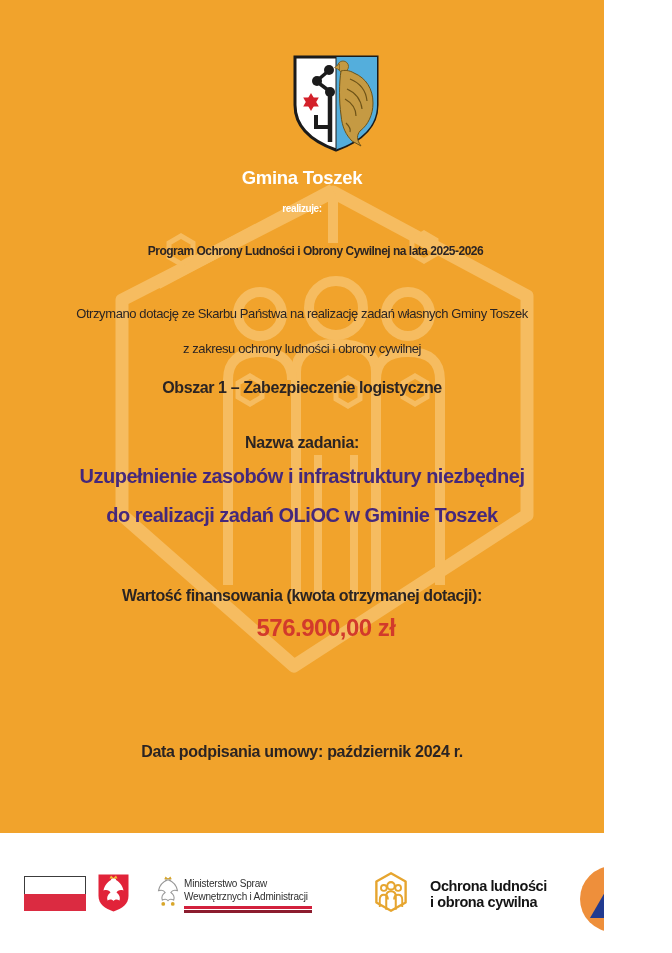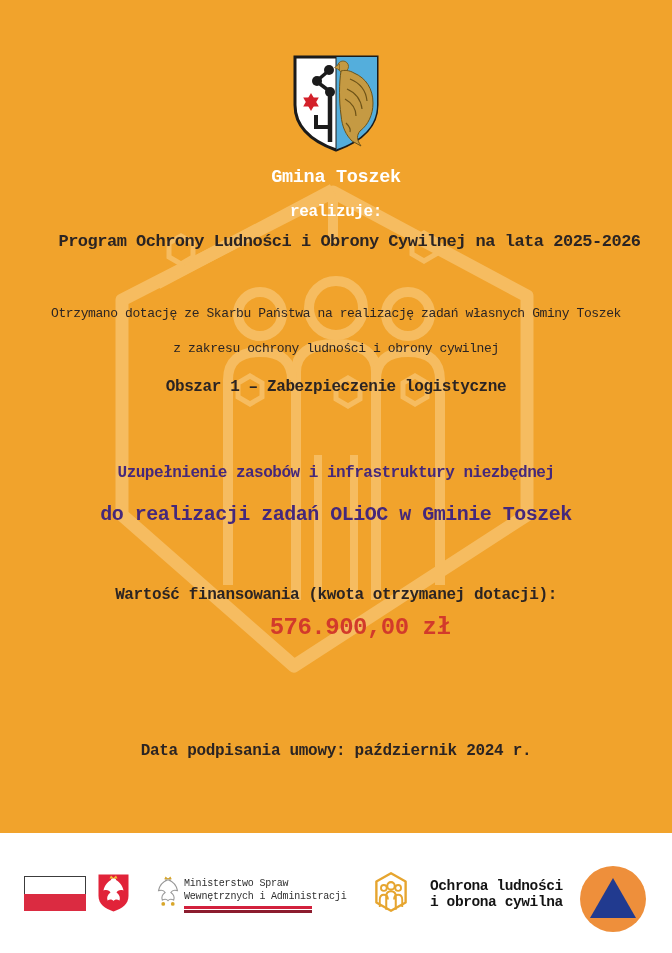--- a/index.html
+++ b/index.html
@@ -6,30 +6,30 @@
     --bg_orange:#F1A32C; --watermark:#F6BC60; --text_dark:#2B2423; --text_purple:#45287B;
     --text_red:#D23A2B; --white:#FFFFFF; --footer_bg:#FFFFFF; --flag_red:#DB2B41;
     --crest_red:#E12339; --mswia_red:#D2203C; --mswia_dark_red:#8C1D2F; --mswia_text:#2F2F2F;
     --olc_gold:#E6A52F; --olc_text:#141414; --roundel_orange:#EE8F3B; --roundel_blue:#213A8F;
     --shield_blue:#54AEDC; --eagle_gold:#C59A43; --eagle_outline:#6E5317; --star_red:#D3202A;
     --ink:#1B1B1B;
   }
   *{margin:0;padding:0;box-sizing:border-box;}
   html,body{width:672px;height:953px;}
   body{font-family:"Liberation Sans",sans-serif;background:#fff;}
-  .poster{position:relative;width:672px;height:953px;background:var(--bg_orange);overflow:hidden;font-family:Liberation Mono, monospace;}
+  .poster{position:relative;width:604px;height:953px;background:var(--bg_orange);overflow:hidden;}
   .txt{position:absolute;left:0;width:100%;text-align:center;white-space:nowrap;line-height:1.2;}
   .municipality{top:167px;font-size:18.5px;font-weight:bold;color:var(--white);letter-spacing:-0.3px;}
-  .realizes{top:203px;font-size:16px;font-weight:bold;color:var(--white);letter-spacing:-0.4px;}
-  .program-title{top:232px;font-size:17px;font-weight:bold;color:var(--text_dark);letter-spacing:-0.5px;padding-left:27px;}
+  .realizes{top:203px;font-size:10px;font-weight:bold;color:var(--white);letter-spacing:-0.4px;}
+  .program-title{top:244px;font-size:12px;font-weight:bold;color:var(--text_dark);letter-spacing:-0.5px;padding-left:27px;}
   .grant1{top:306px;font-size:13px;font-weight:500;color:var(--text_dark);letter-spacing:-0.4px;}
   .grant2{top:341px;font-size:13px;font-weight:500;color:var(--text_dark);letter-spacing:-0.4px;}
   .area-title{top:378px;font-size:16px;font-weight:bold;color:var(--text_dark);letter-spacing:-0.4px;}
   .task-label{top:433px;font-size:16px;font-weight:bold;color:var(--text_dark);letter-spacing:-0.3px;}
-  .task1{top:464px;font-size:16px;font-weight:bold;color:var(--text_purple);letter-spacing:-0.5px;}
+  .task1{top:464px;font-size:20px;font-weight:bold;color:var(--text_purple);letter-spacing:-0.5px;}
   .task2{top:503px;font-size:20px;font-weight:bold;color:var(--text_purple);letter-spacing:-0.5px;}
   .funding-label{top:586px;font-size:16px;font-weight:bold;color:var(--text_dark);letter-spacing:-0.4px;}
   .funding-amount{top:614px;font-size:24px;font-weight:bold;color:var(--text_red);letter-spacing:-0.5px;margin-left:24px;}
   .signing-date{top:742px;font-size:16px;font-weight:bold;color:var(--text_dark);letter-spacing:-0.3px;}
   .watermark-svg{position:absolute;left:0;top:0;width:672px;height:953px;}
   .crest-svg{position:absolute;left:290px;top:53px;width:92px;height:101px;}
   .footer{position:absolute;left:0;top:833px;width:672px;height:120px;background:var(--footer_bg);}
   .flag{position:absolute;left:24px;top:43px;width:62px;height:35px;}
   .flag-white{height:17.5px;background:#fff;border:1px solid #3C3C3C;border-bottom:none;}
   .flag-red{height:17.5px;background:var(--flag_red);}
@@ -98,20 +98,21 @@
       <polygon points="21,58 13.2,44.5 28.8,44.5"></polygon>
     </g>
   </svg>
 
   <div class="txt municipality">Gmina Toszek</div>
   <div class="txt realizes">realizuje:</div>
   <div class="txt program-title">Program Ochrony Ludności i Obrony Cywilnej na lata 2025-2026</div>
   <div class="txt grant1">Otrzymano dotację ze Skarbu Państwa na realizację zadań własnych Gminy Toszek</div>
   <div class="txt grant2">z zakresu ochrony ludności i obrony cywilnej</div>
   <div class="txt area-title">Obszar 1 – Zabezpieczenie logistyczne</div>
+  <div class="txt task-label">Nazwa zadania:</div>
   <div class="txt task1">Uzupełnienie zasobów i infrastruktury niezbędnej</div>
   <div class="txt task2">do realizacji zadań OLiOC w Gminie Toszek</div>
   <div class="txt funding-label">Wartość finansowania (kwota otrzymanej dotacji):</div>
   <div class="txt funding-amount">576.900,00 zł</div>
   <div class="txt signing-date">Data podpisania umowy: październik 2024 r.</div>
 
   <div class="footer">
 
     <div class="flag">
       <div class="flag-white"></div>

